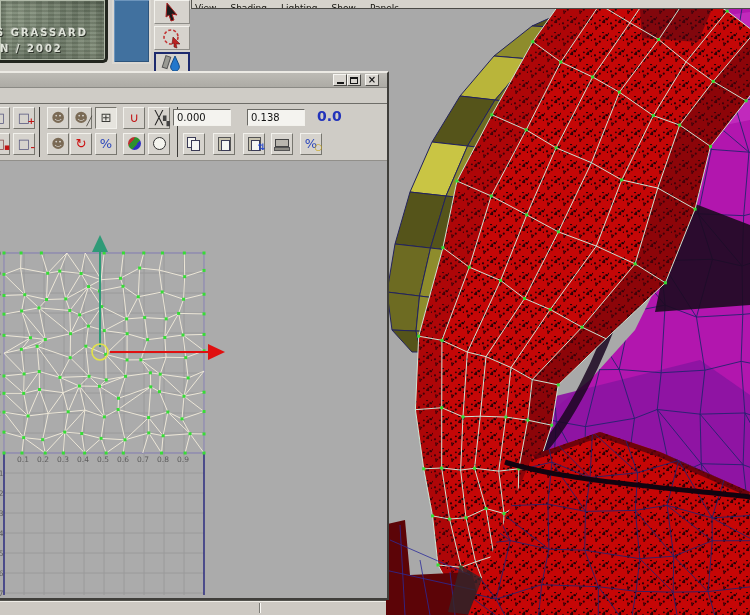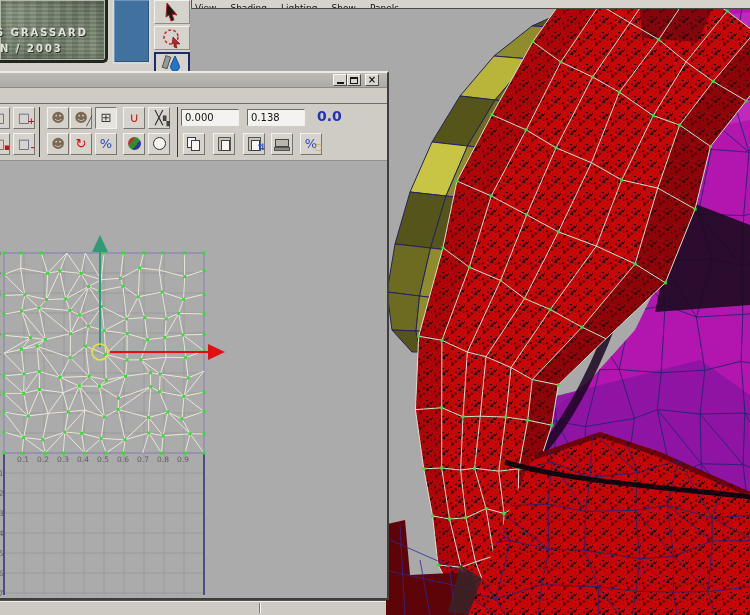--- a/index.html
+++ b/index.html
@@ -75,21 +75,21 @@
 
   
   #vp-holder{position:absolute;left:190px;top:9px;width:560px;height:606px;z-index:1}
   svg text{font-family:"DejaVu Sans",sans-serif}
 </style>
 </head>
 <body>
 
 <div class="abs watermark">
   <span class="wm-line wm1">S GRASSARD</span>
-  <span class="wm-line wm2">N / 2003</span>
+  <span class="wm-line wm2">N / 2002</span>
 </div>
 <div class="abs bluepanel"></div>
 <div class="abs toolbox">
   <div class="tool-cell" style="top:0">
     <svg width="22" height="22">
       <polygon points="6,2 16,14 11,13 13,19 10,20 8,14 5,16" fill="#1b1b1b" stroke="#a22" stroke-width="1"></polygon>
     </svg>
   </div>
   <div class="tool-cell" style="top:26px">
     <svg width="22" height="22">
@@ -304,21 +304,21 @@
         <div class="g-max"></div>
       </div>
     <div class="tb-btn" style="right:8px">
         <div class="g-close">×</div>
       </div>
   </div>
   <div class="uvmenu"></div>
   <div class="uvtoolbar" id="uvtoolbar">
     <div class="tsep" style="left:51px"></div>
     <div class="tsep" style="left:189px"></div>
-    <input class="uvfield" style="left: 193px;" value="0.000">
+    <input class="uvfield" style="left: 185px;" value="0.000">
     <input class="uvfield" style="left: 259px;" value="0.138">
     <span class="readout" style="left: 329px; color: rgb(34, 51, 187);" id="readout">0.0</span>
   <div class="icon-cell" style="left: 0px; top: 3px;"><span style="color: rgb(85, 85, 125);">◧</span></div>
       <div class="icon-cell" style="left: 25px; top: 3px;"><span style="color: rgb(85, 85, 125);">□</span><span class="a" style="color: rgb(194, 21, 21);">+</span></div>
       <div class="icon-cell" style="left: 59px; top: 3px;"><span style="color: rgb(122, 106, 85);">☻</span></div>
       <div class="icon-cell" style="left: 82px; top: 3px;"><span style="color: rgb(122, 106, 85);">☻</span><span class="a" style="color: rgb(68, 65, 60);">╱</span></div>
       <div class="icon-cell pressed" style="left: 107px; top: 3px;"><span style="color: rgb(60, 60, 56);">⊞</span></div>
       <div class="icon-cell" style="left: 135px; top: 3px;"><span style="color: rgb(194, 21, 21);">∪</span></div>
       <div class="icon-cell" style="left: 160px; top: 3px;"><span style="color: rgb(29, 29, 29);">╳</span><span class="a" style="color: rgb(68, 68, 68);">▚</span></div>
       <div class="icon-cell" style="left: 0px; top: 29px;"><span style="color: rgb(138, 74, 74);">◧</span><span class="a" style="color: rgb(194, 21, 21);">▪</span></div>

